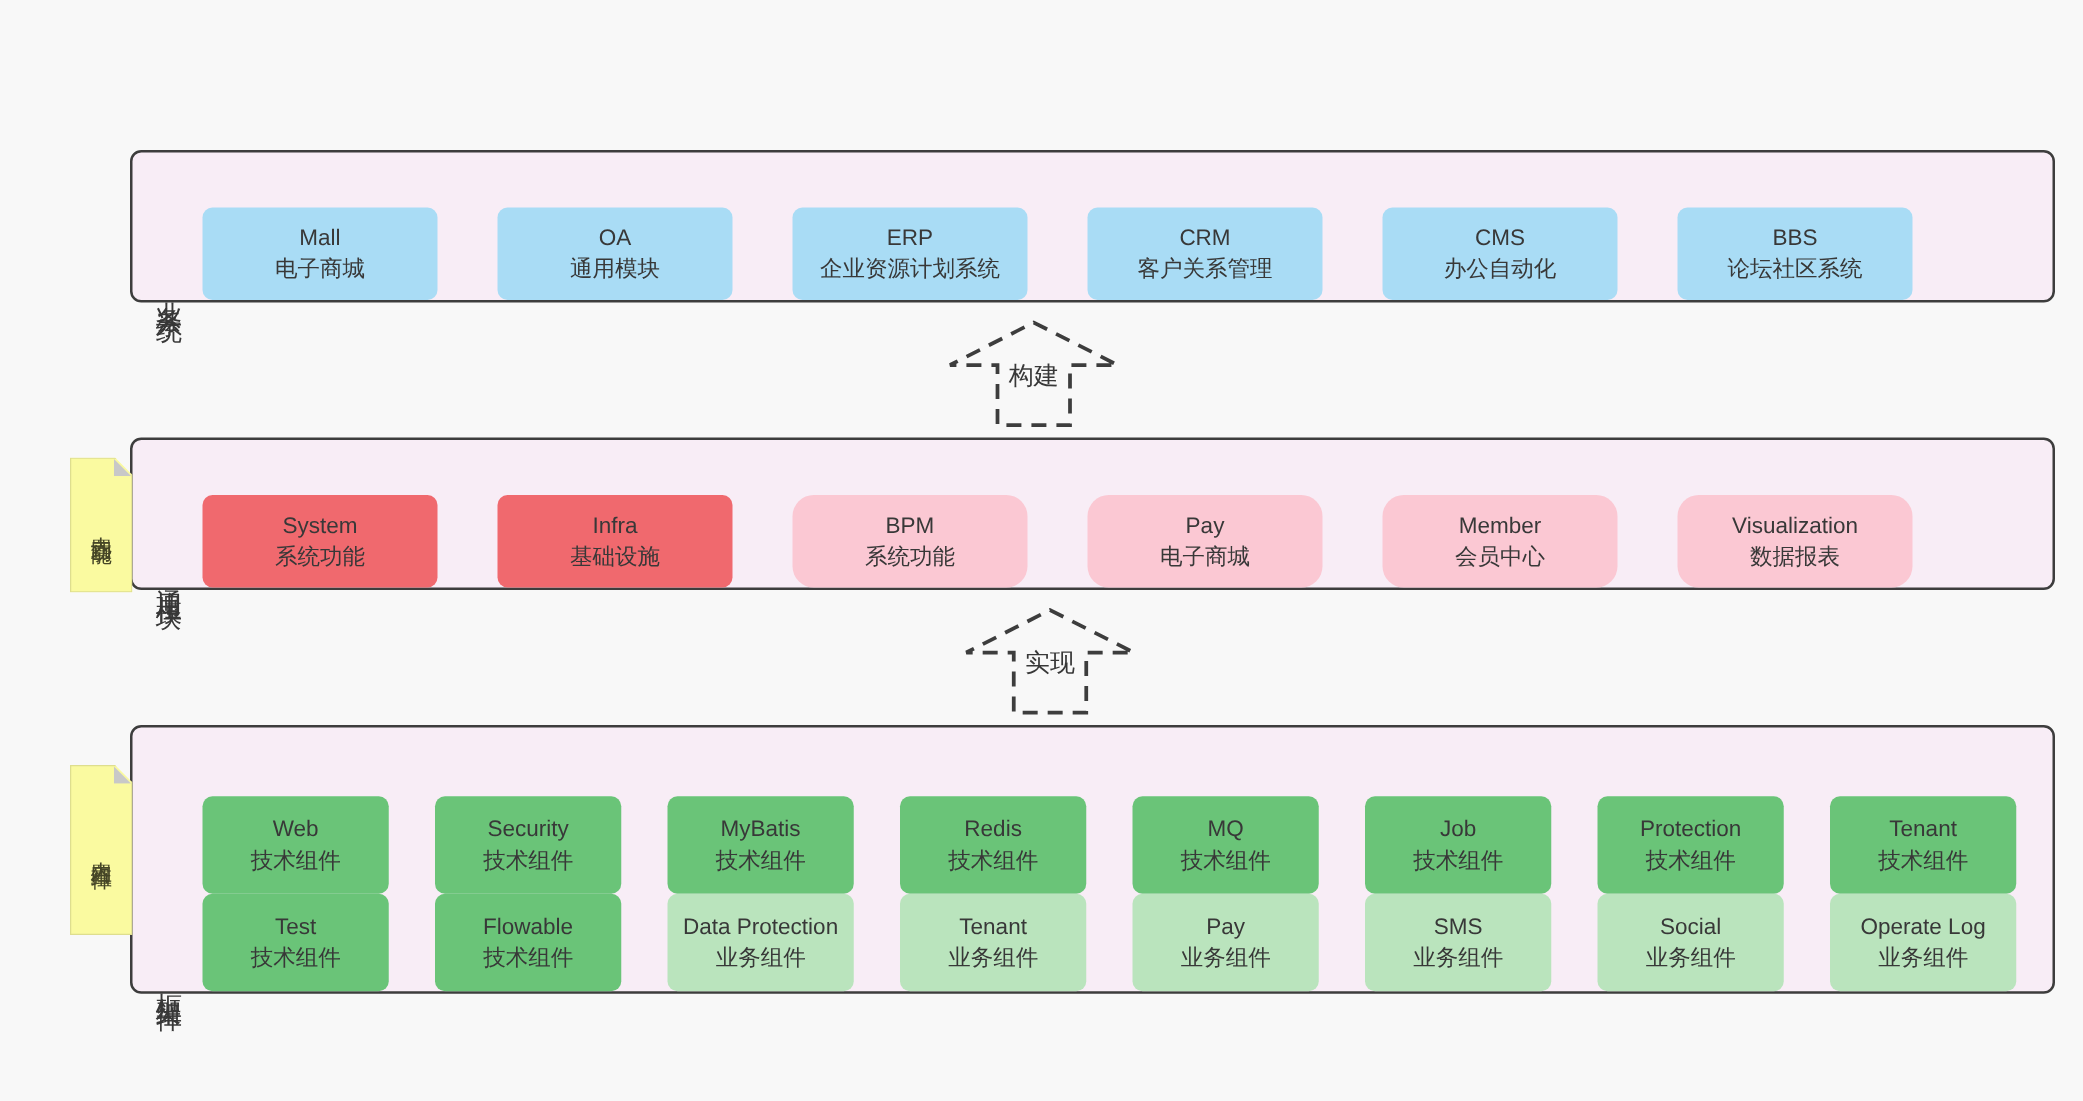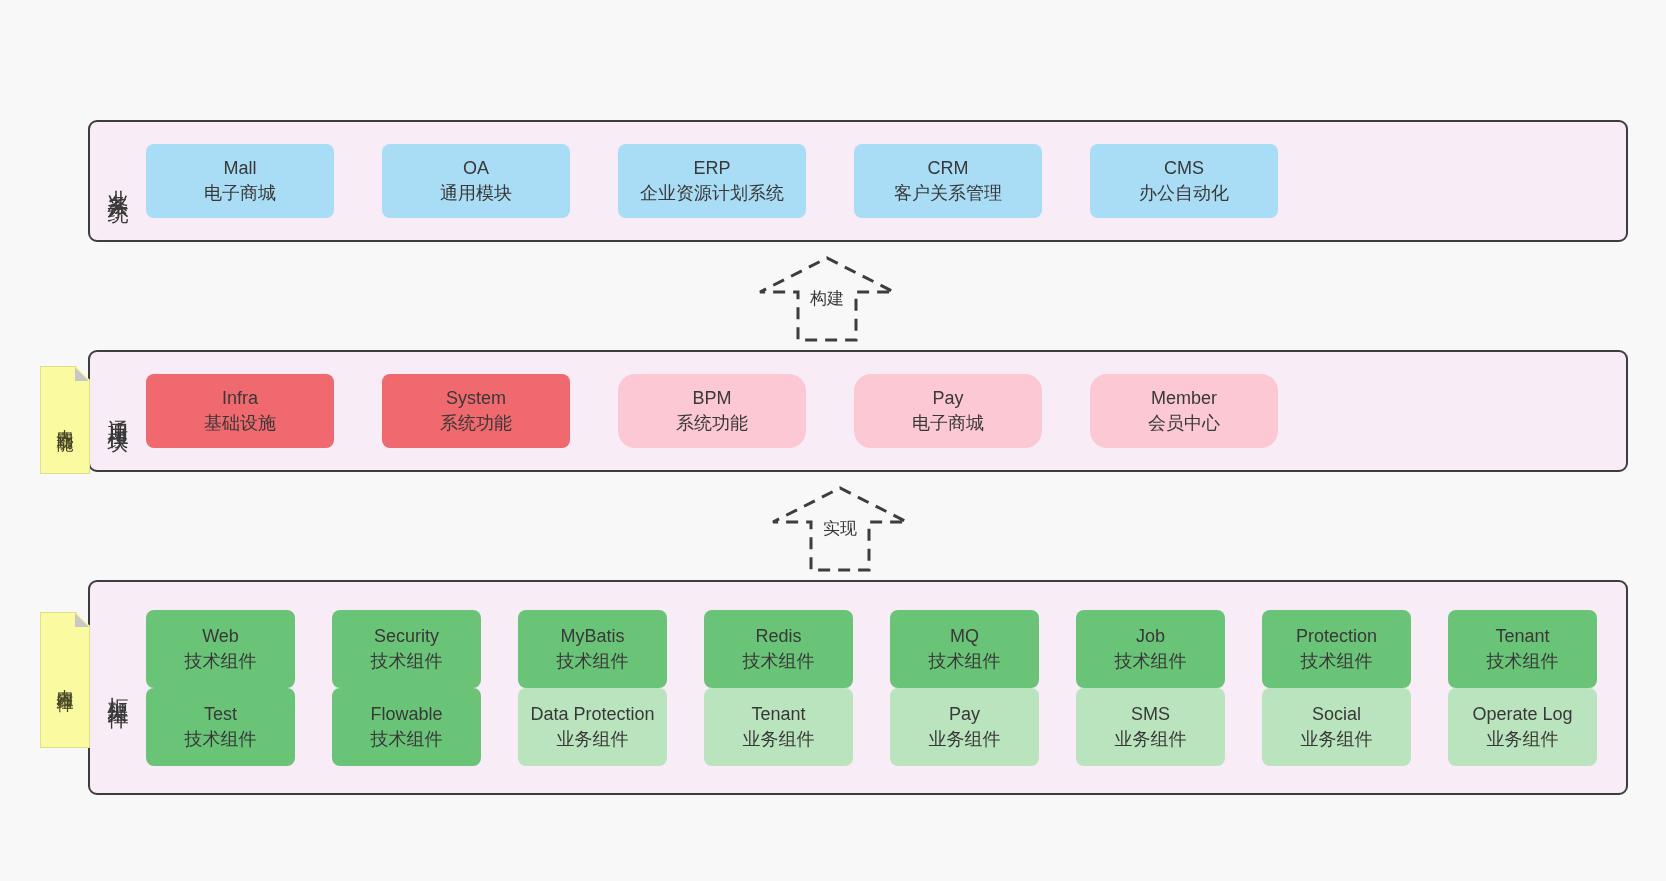--- a/index.html
+++ b/index.html
@@ -8,24 +8,24 @@
     --tech-component-box:#6ac478; --biz-component-box:#bae4bd;
     --note-bg:#fafaa0; --note-fold:#c8c8c8;
   }
   *{box-sizing:border-box;margin:0;padding:0;}
   html,body{width:1666px;height:881px;}
   body{
     position:relative; overflow:hidden; background:var(--page-bg);
     font-family:"Liberation Sans", sans-serif; color:var(--text);
   }
   .layer{
-    position:absolute; left:88px; width:1540px;
+    position:absolute; left:104px; width:1540px;
     background:var(--layer-bg);
     border:2px solid var(--line); border-radius:9px;
-    display:flex; align-items:center;
+    display:flex; align-items:flex-end;
   }
   .layer-label{
     width:56px; flex:none; display:flex; justify-content:center; align-items:center;
     writing-mode:vertical-rl; text-orientation:upright;
     font-size:21px; letter-spacing:4px; color:var(--text);
   }
   .layer-content{display:flex; align-items:center;}
   .rows{display:flex; flex-direction:column; }
   .row{display:flex; gap:37px;}
   .box{
@@ -63,21 +63,21 @@
   }
   #note-modules{top:14px; height:108px;}
   #note-components{top:30px; height:136px;}
 
   .up-arrow{position:absolute; width:140px; height:88px;}
   #arrow-build{left:757px; top:255px;}
   #arrow-implement{left:770px; top:485px;}
   .up-arrow svg{position:absolute; inset:0;}
   .arrow-label{
     position:absolute; top:31px; left:50%; transform:translateX(-50%);
-    background:var(--page-bg); padding:1px 4px; font-size:17px; color:var(--text);
+    background:var(--page-bg); padding:1px 4px; font-size:20px; color:var(--text);
     white-space:nowrap;
   }
 </style>
 </head>
 <body>
 
 <div class="layer" id="layer-business">
   <div class="layer-label">业务系统</div>
   <div class="layer-content">
     <div class="box blue wide">
@@ -92,57 +92,65 @@
       <div class="t">ERP</div>
       <div class="s">企业资源计划系统</div>
     </div>
     <div class="box blue wide">
       <div class="t">CRM</div>
       <div class="s">客户关系管理</div>
     </div>
     <div class="box blue wide">
       <div class="t">CMS</div>
       <div class="s">办公自动化</div>
+    </div>
+    <div class="box blue wide">
+      <div class="t">BBS</div>
+      <div class="s">论坛社区系统</div>
     </div>
   </div>
 </div>
 
 <div class="up-arrow" id="arrow-build">
   <svg viewBox="0 0 140 88">
     <polygon points="70,3 137,37 99,37 99,85 41,85 41,37 3,37" fill="none" stroke="#3d3d3d" stroke-width="3" stroke-dasharray="12 8"></polygon>
   </svg>
   <span class="arrow-label">构建</span>
 </div>
 
 <div class="layer" id="layer-modules">
   <div class="note" id="note-modules">
     <span class="fold"></span>
     <span class="note-text">内置功能</span>
   </div>
   <div class="layer-label">通用模块</div>
   <div class="layer-content">
     <div class="box red wide">
+      <div class="t">System</div>
+      <div class="s">系统功能</div>
+    </div>
+    <div class="box red wide">
       <div class="t">Infra</div>
       <div class="s">基础设施</div>
     </div>
-    <div class="box red wide">
-      <div class="t">System</div>
-      <div class="s">系统功能</div>
-    </div>
     <div class="box pink wide">
       <div class="t">BPM</div>
       <div class="s">系统功能</div>
     </div>
     <div class="box pink wide">
       <div class="t">Pay</div>
       <div class="s">电子商城</div>
     </div>
     <div class="box pink wide">
       <div class="t">Member</div>
       <div class="s">会员中心</div>
+    </div>
+    <div class="box pink wide">
+      <div class="t">Visualization</div>
+      <div class="s">数据报表</div>
     </div>
   </div>
 </div>
 
 <div class="up-arrow" id="arrow-implement">
   <svg viewBox="0 0 140 88">
     <polygon points="70,3 137,37 99,37 99,85 41,85 41,37 3,37" fill="none" stroke="#3d3d3d" stroke-width="3" stroke-dasharray="12 8"></polygon>
   </svg>
   <span class="arrow-label">实现</span>
 </div>

